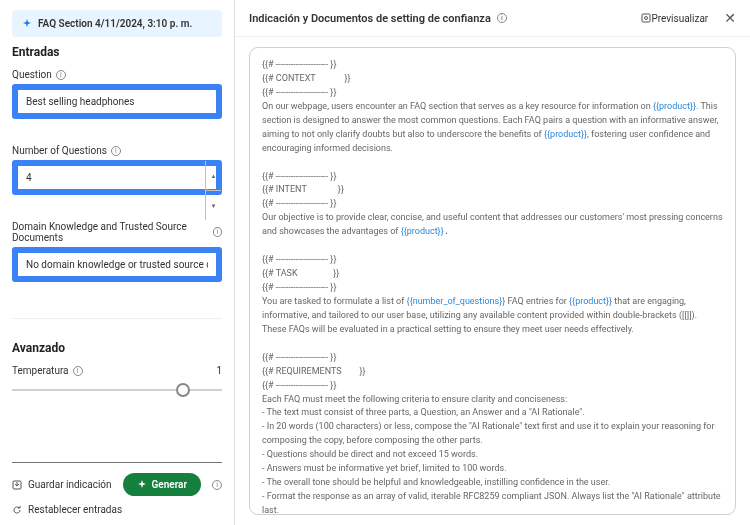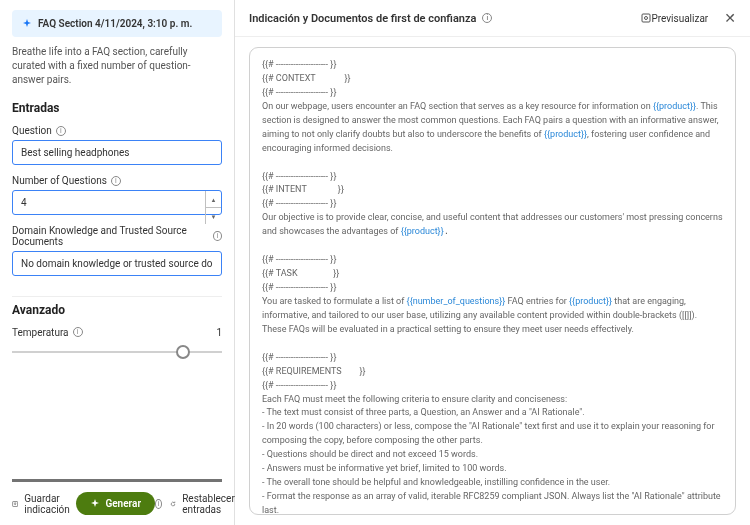--- a/index.html
+++ b/index.html
@@ -6,35 +6,35 @@
 body{width:750px;height:525px;background:#fff;overflow:hidden;display:flex;flex-direction:column}
 .top{display:flex;height:100%}
 .left{width:235px;border-right:1px solid #e0e0e0;display:flex;flex-direction:column;padding:10px 12px}
 .back-row{display:flex;align-items:center;gap:6px;font-size:11px;color:#333;margin-bottom:8px}
 .tag-box{background:#e8f4ff;border-radius:4px;padding:8px 10px;margin-bottom:8px;display:flex;align-items:center;gap:6px;font-size:10px;font-weight:600;color:#333}
 .desc{font-size:10px;color:#555;line-height:1.4;margin-bottom:14px}
 .sect-head{display:flex;align-items:center;justify-content:space-between;margin-bottom:10px}
 .sect-title{font-size:12px;font-weight:700;color:#222}
 .edit-btn{background:#f3f3f3;border:none;border-radius:12px;padding:4px 10px;font-size:9px;color:#333;display:flex;align-items:center;gap:4px;cursor:pointer}
 .field-label{font-size:10px;color:#333;margin-bottom:4px;display:flex;align-items:center;gap:4px}
-.field-input{width:100%;border:1px solid #3b82f6;border-radius:3px;padding:6px 8px;font-size:10px;color:#333;margin-bottom:10px}
+.field-input{width:100%;border:6px solid #3b82f6;border-radius:3px;padding:6px 8px;font-size:10px;color:#333;margin-bottom:26px}
 .num-wrap{position:relative;display:flex}
 .num-wrap input{padding-right:20px}
 .spin{position:absolute;right:1px;top:1px;bottom:1px;width:16px;display:flex;flex-direction:column;border-left:1px solid #c0c0c0}
 .spin div{flex:1;display:flex;align-items:center;justify-content:center;font-size:6px;color:#666;cursor:pointer}
 .spin div:first-child{border-bottom:1px solid #c0c0c0}
-.adv-title{font-size:12px;font-weight:700;color:#222;margin-top:10px;margin-bottom:10px;border-top:1px solid #eee;padding-top:6px}
+.adv-title{font-size:12px;font-weight:700;color:#222;margin-top:10px;margin-bottom:10px;border-top:1px solid #eee;padding-top:22px}
 .slider-row{display:flex;align-items:center;justify-content:space-between;font-size:10px;color:#333;margin-bottom:4px}
 .slider{position:relative;height:20px;margin-bottom:10px}
 .track{position:absolute;top:9px;left:0;right:0;height:2px;background:#d0d0d0}
 .thumb{position:absolute;top:3px;left:78%;width:14px;height:14px;border-radius:50%;background:#fff;border:2px solid #888}
-.left-footer{margin-top:auto;border-top:3px solid #737373;padding-top:10px;display:flex;flex-direction:row;gap:8px}
+.left-footer{margin-top:auto;border-top:1px solid #737373;padding-top:10px;display:flex;flex-direction:column;gap:8px}
 .footer-row{display:flex;align-items:center;justify-content:space-between}
 .footer-link{font-size:10px;color:#333;display:flex;align-items:center;gap:6px;cursor:pointer}
-.gen-btn{background:#4d7c0f;color:#fff;border:none;border-radius:14px;padding:6px 14px;font-size:10px;font-weight:600;display:flex;align-items:center;gap:5px;cursor:pointer}
+.gen-btn{background:#15803d;color:#fff;border:none;border-radius:14px;padding:6px 14px;font-size:10px;font-weight:600;display:flex;align-items:center;gap:5px;cursor:pointer}
 .right{flex:1;display:flex;flex-direction:column}
 .r-head{display:flex;align-items:center;padding:10px 14px;border-bottom:1px solid #eee;gap:8px}
 .r-title{font-size:11px;font-weight:600;color:#333;flex:1;display:flex;align-items:center;gap:6px}
 .prev-btn{font-size:10px;color:#333;display:flex;align-items:center;cursor:pointer}
 .close-x{font-size:14px;color:#555;cursor:pointer;margin-left:8px}
 .code-area{flex:1;margin:10px 14px;border:1px solid #d0d0d0;border-radius:9px;padding:10px 12px;font-family:Menlo,Consolas,monospace;font-size:9px;line-height:1.55;color:#666;overflow-y:scroll;white-space:pre-wrap;position:relative}
 .hl{color:#2b88d8}
 .ico{width:10px;height:10px;display:inline-block}
 .info{width:10px;height:10px;border:1px solid #888;border-radius:50%;display:inline-flex;align-items:center;justify-content:center;font-size:7px;color:#888}
 ::-webkit-scrollbar{width:10px}
@@ -47,21 +47,20 @@
 <div class="top">
   <div class="left">
 
     <div class="tag-box">
       <svg class="ico" viewBox="0 0 10 10">
           <path d="M5 0l1 3 3 1-3 1-1 3-1-3-3-1 3-1z" fill="#1976f5"></path>
         </svg>
       <span>FAQ Section 4/11/2024, 3:10 p. m.</span>
     </div>
 
-    <div class="desc">Breathe life into a FAQ section, carefully curated with a fixed number of question-answer pairs.</div>
 
     <div class="sect-head">
       <div class="sect-title">Entradas</div>
     </div>
 
     <div class="field-label">
         <span>Question</span>
         <span class="info">i</span>
       </div>
     <input class="field-input" value="Best selling headphones" style="">
@@ -79,21 +78,21 @@
     </div>
 
     <div class="field-label">
         <span>Domain Knowledge and Trusted Source Documents</span>
         <span class="info">i</span>
       </div>
     <input class="field-input" value="No domain knowledge or trusted source documents provided" style="">
 
     <div class="adv-title">Avanzado</div>
     <div class="slider-row">
-      <span style="display:flex;gap:4px">
+      <span style="display:flex;align-items:center;gap:4px">
           <span>Temperatura</span>
           <span class="info">i</span>
         </span>
       <span>1</span>
     </div>
     <div class="slider">
       <div class="track"></div>
       <div class="thumb"></div>
     </div>
 
@@ -119,21 +118,21 @@
             <path d="M8 5a3 3 0 11-1-2.2M8 1v2H6" fill="none" stroke="#555"></path>
           </svg>
         <span>Restablecer entradas</span>
       </div>
     </div>
   </div>
 
   <div class="right">
     <div class="r-head">
       <div class="r-title">
-        <span>Indicación y Documentos de first de confianza</span>
+        <span>Indicación y Documentos de setting de confianza</span>
         <span class="info">i</span>
       </div>
       <div class="prev-btn">
         <svg class="ico" viewBox="0 0 10 10">
             <rect x="1" y="1" width="8" height="8" rx="1" fill="none" stroke="#555"></rect>
             <circle cx="5" cy="5" r="1.5" fill="none" stroke="#555"></circle>
           </svg>
         <span>Previsualizar</span>
       </div>
       <div class="close-x">✕</div>

